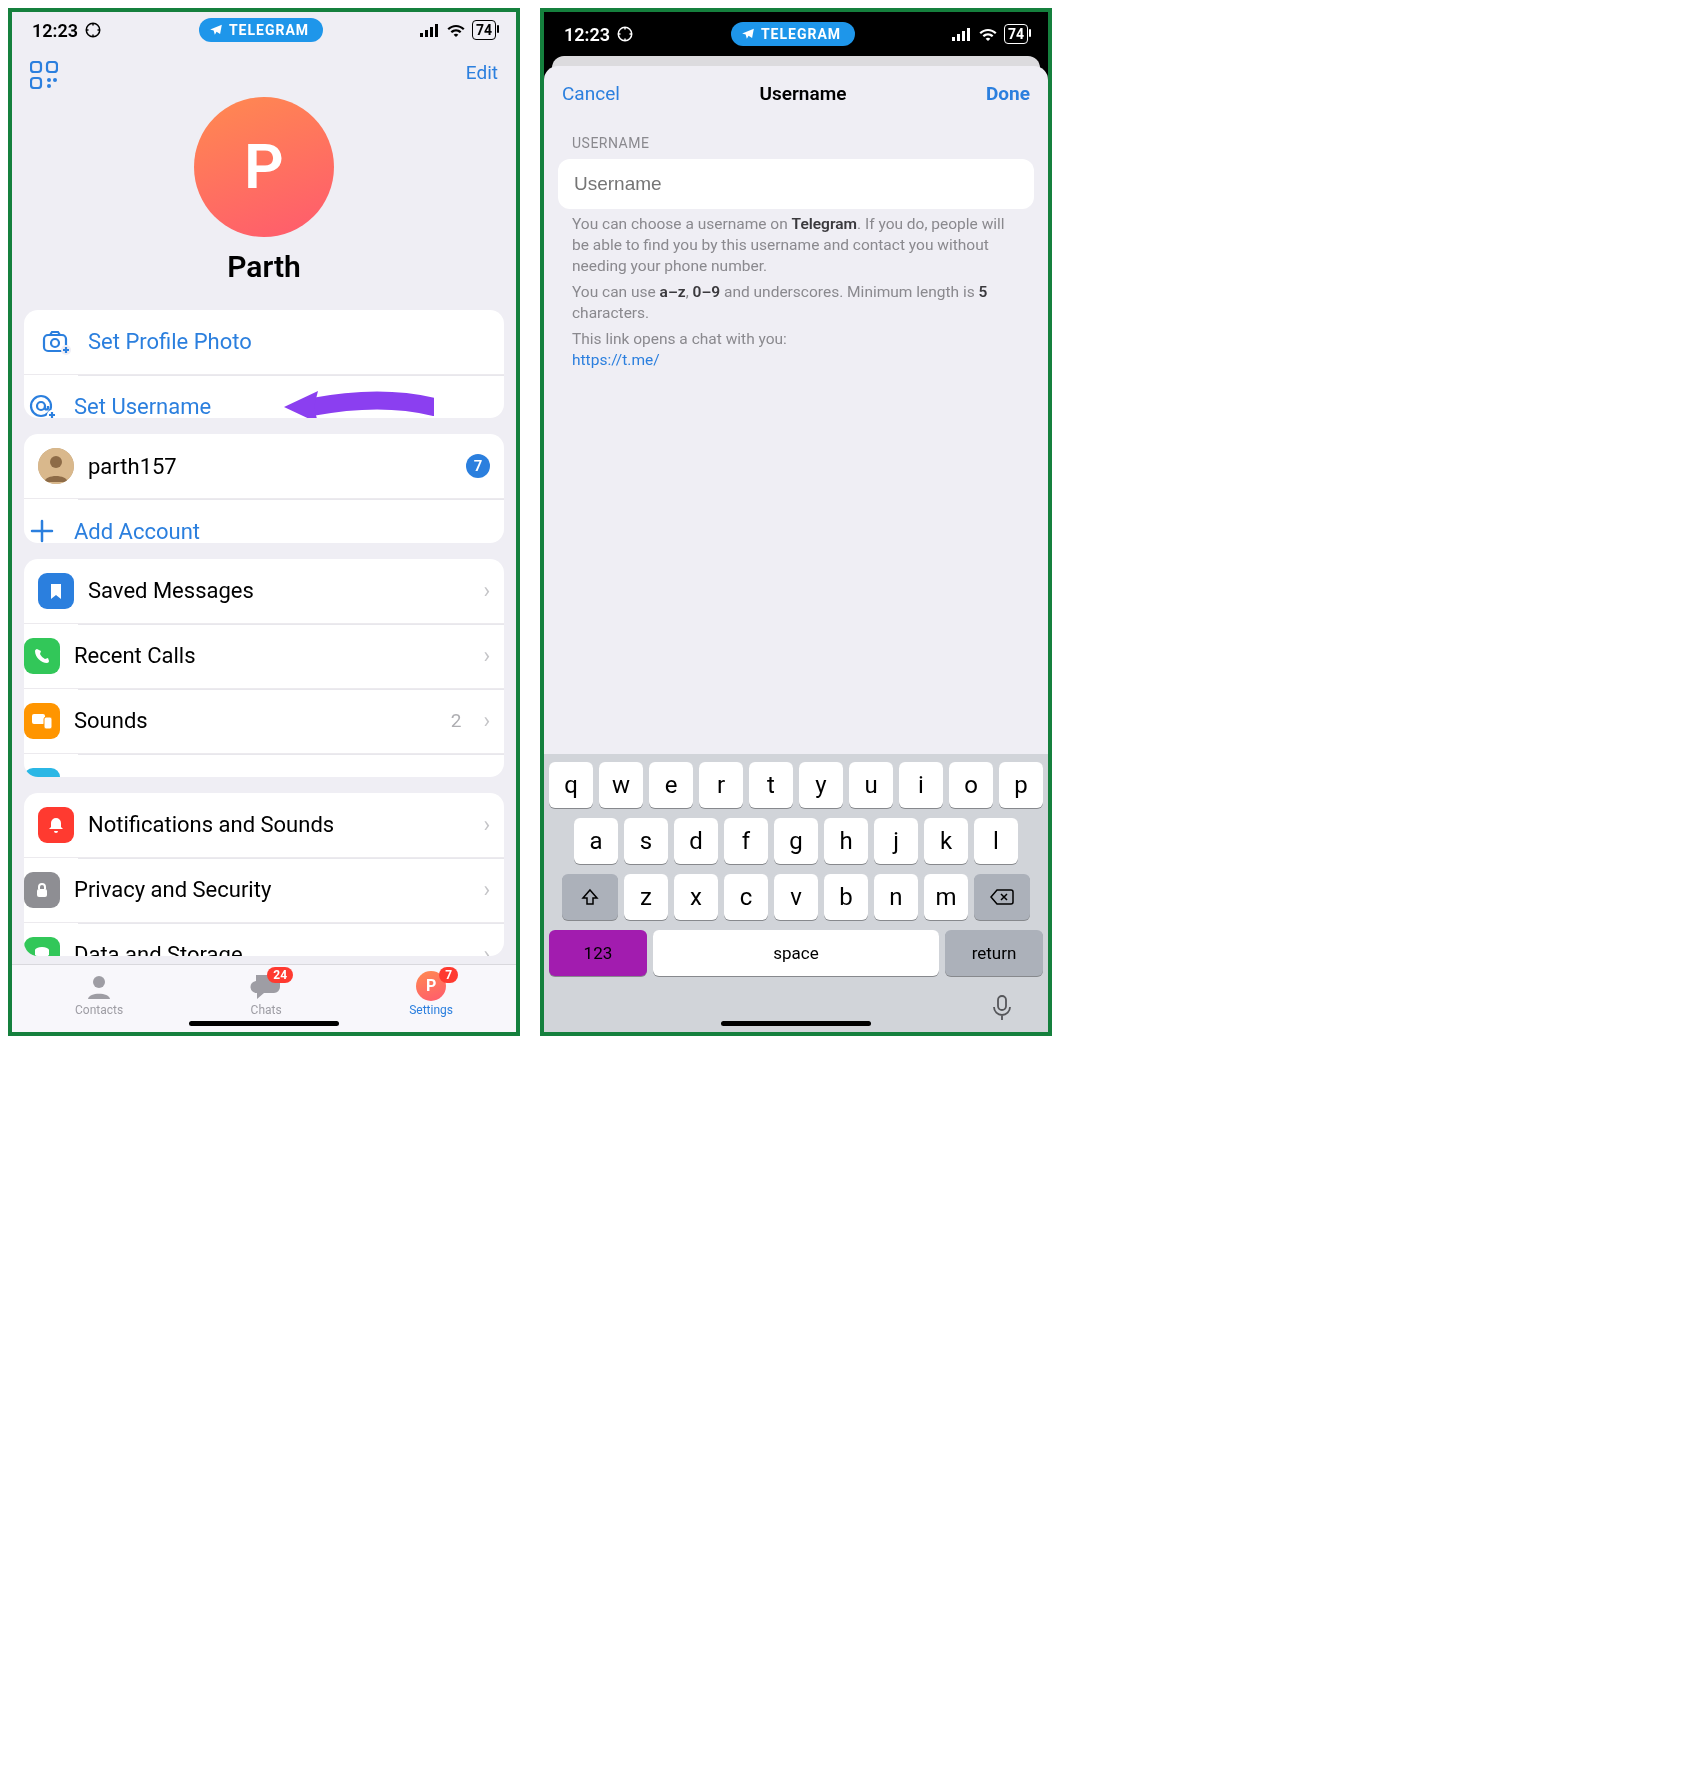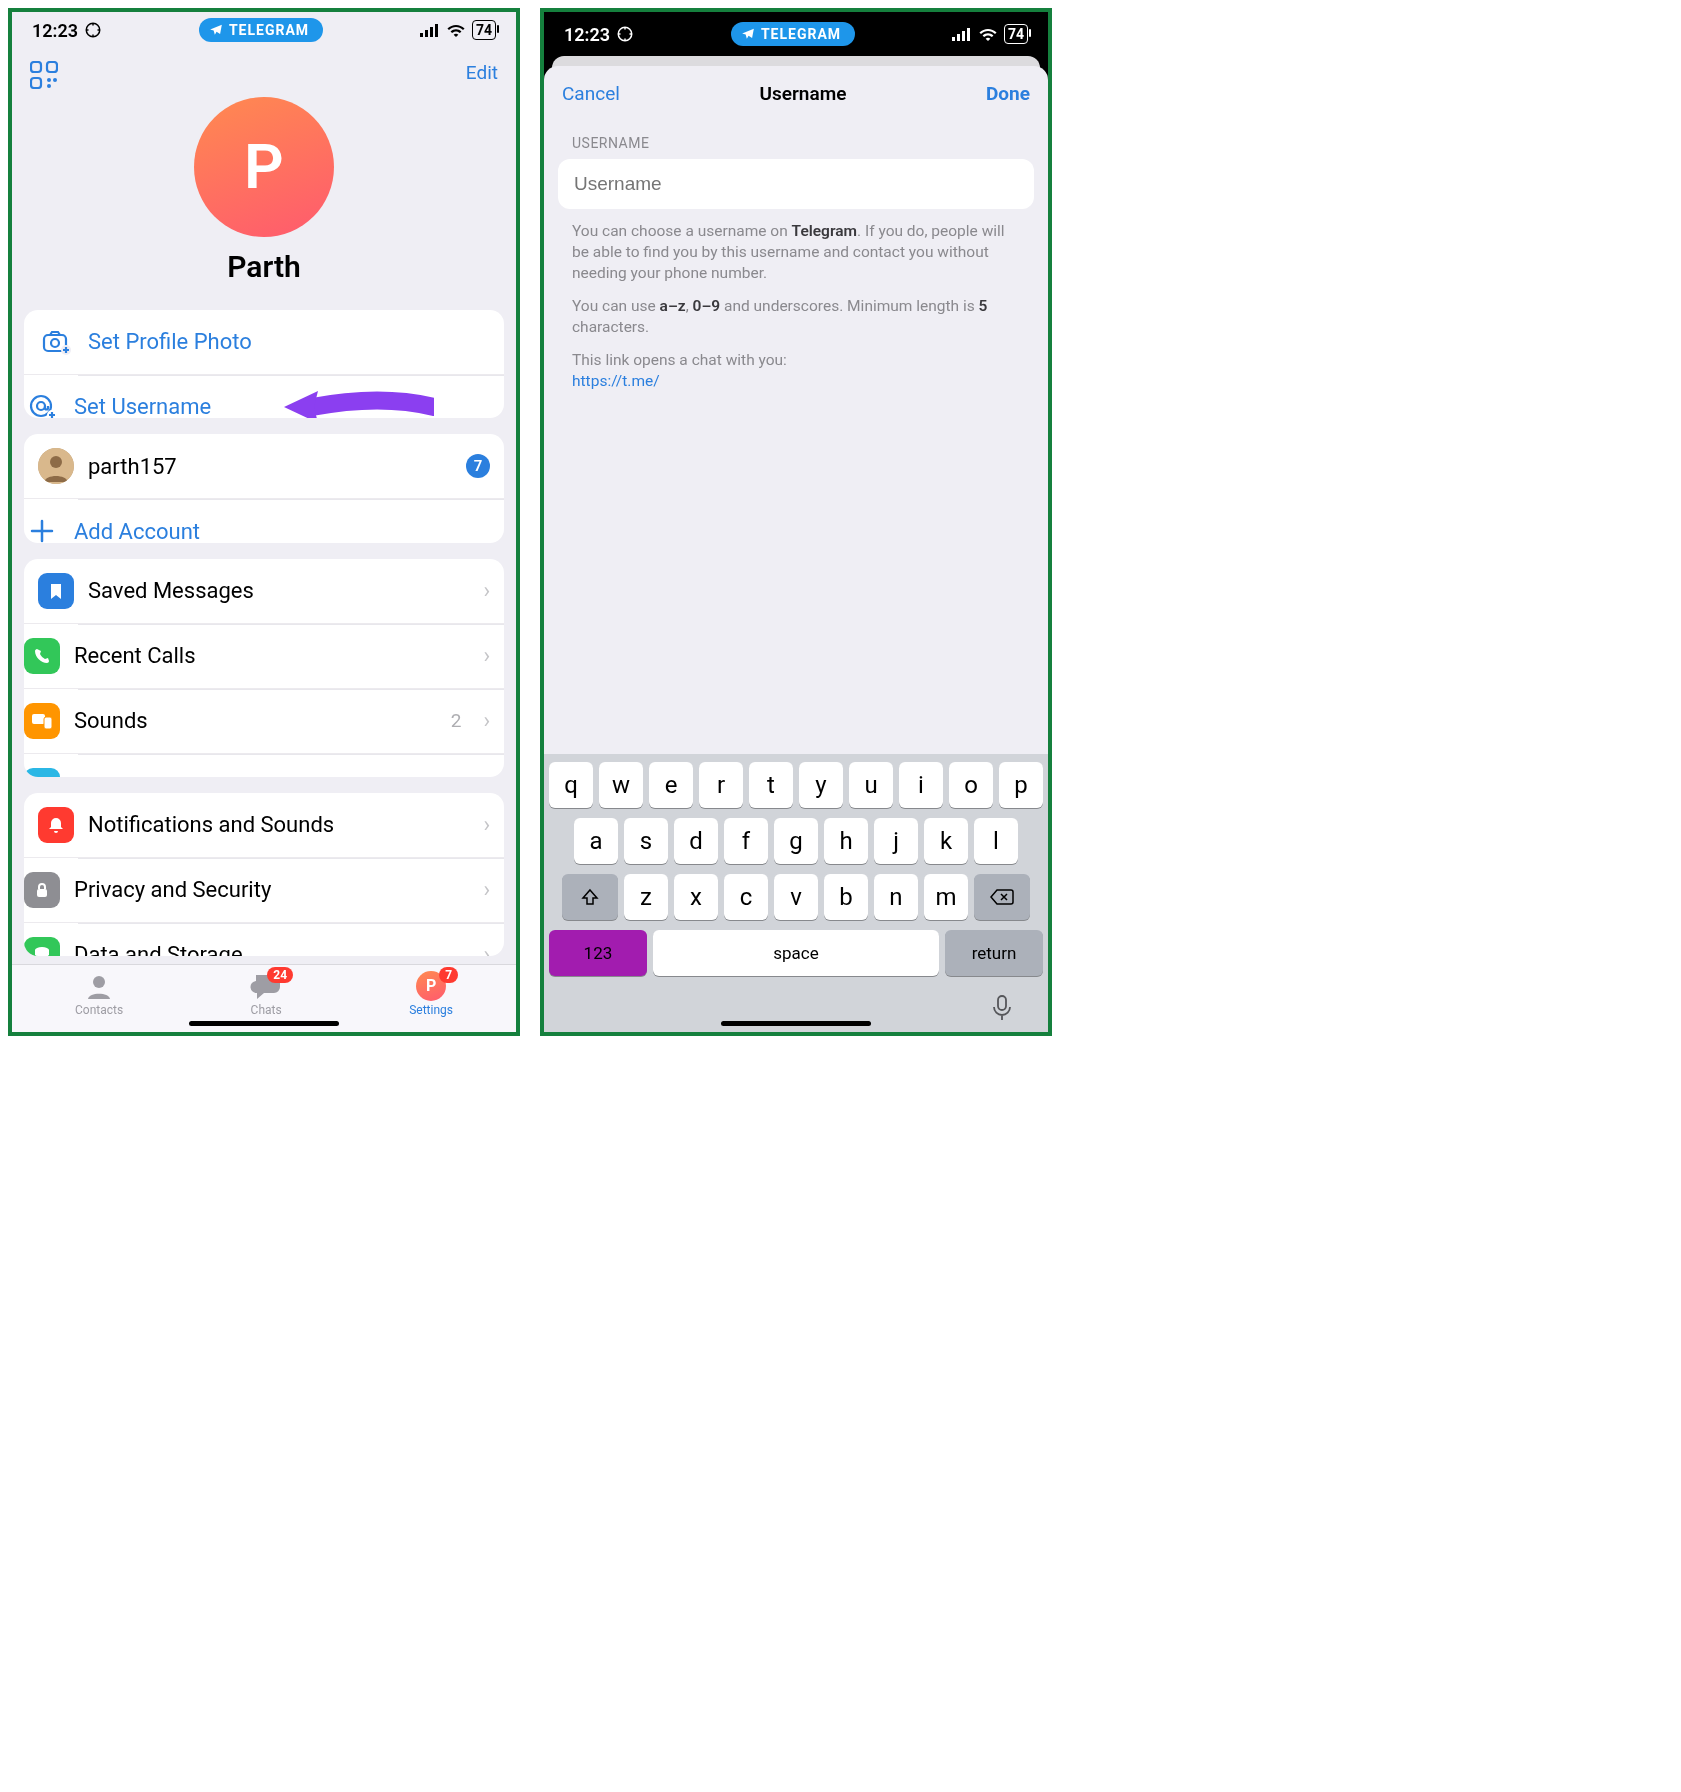--- a/index.html
+++ b/index.html
@@ -125,21 +125,21 @@
   .sheet-header {
     display:flex; justify-content:space-between; align-items:center;
     padding:16px 18px;
   }
   .sheet-header .title { font-size:19px; font-weight:600; }
   .sheet-header .btn { color:#2b7fde; font-size:19px; }
   .sheet-header .btn.done { font-weight:700; }
   .section-label { color:#8a898e; font-size:14px; letter-spacing:0.5px; padding:14px 28px 8px; }
   .input-row { background:#fff; border-radius:12px; margin:0 14px; padding:14px 16px; }
   .input-row input { border:none; font-size:19px; width:100%; outline:none; background:transparent; }
-  .help-text { color:#8a898e; font-size:15.5px; line-height:1.35; padding:12px 28px 0; }
+  .help-text { color:#8a898e; font-size:15.5px; line-height:1.35; padding:5px 28px 0; }
   .help-text b { color:#3a393d; font-weight:600; }
   .help-text a { color:#2b7fde; text-decoration:none; }
   
   .keyboard {
     background:#d1d4d9; padding:8px 5px 10px;
     position:relative;
   }
   .kb-row { display:flex; gap:6px; justify-content:center; margin-bottom:10px; }
   .key {
     background:#fff; border-radius:6px; box-shadow:0 1px 0 #87898d;

